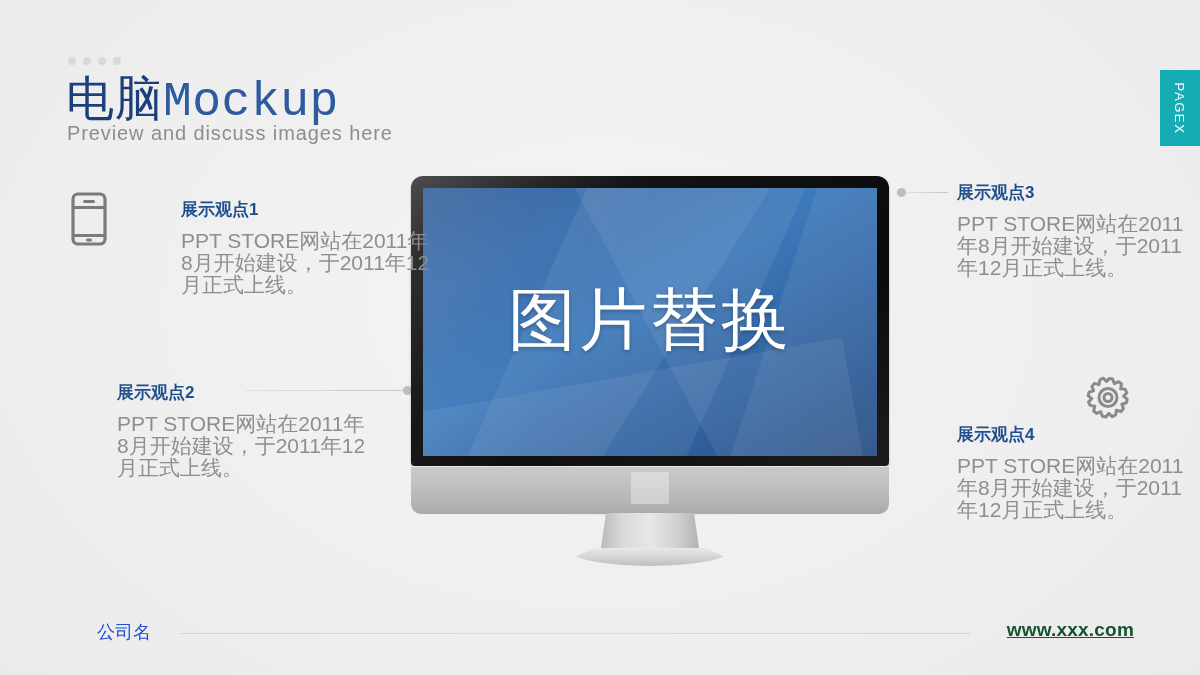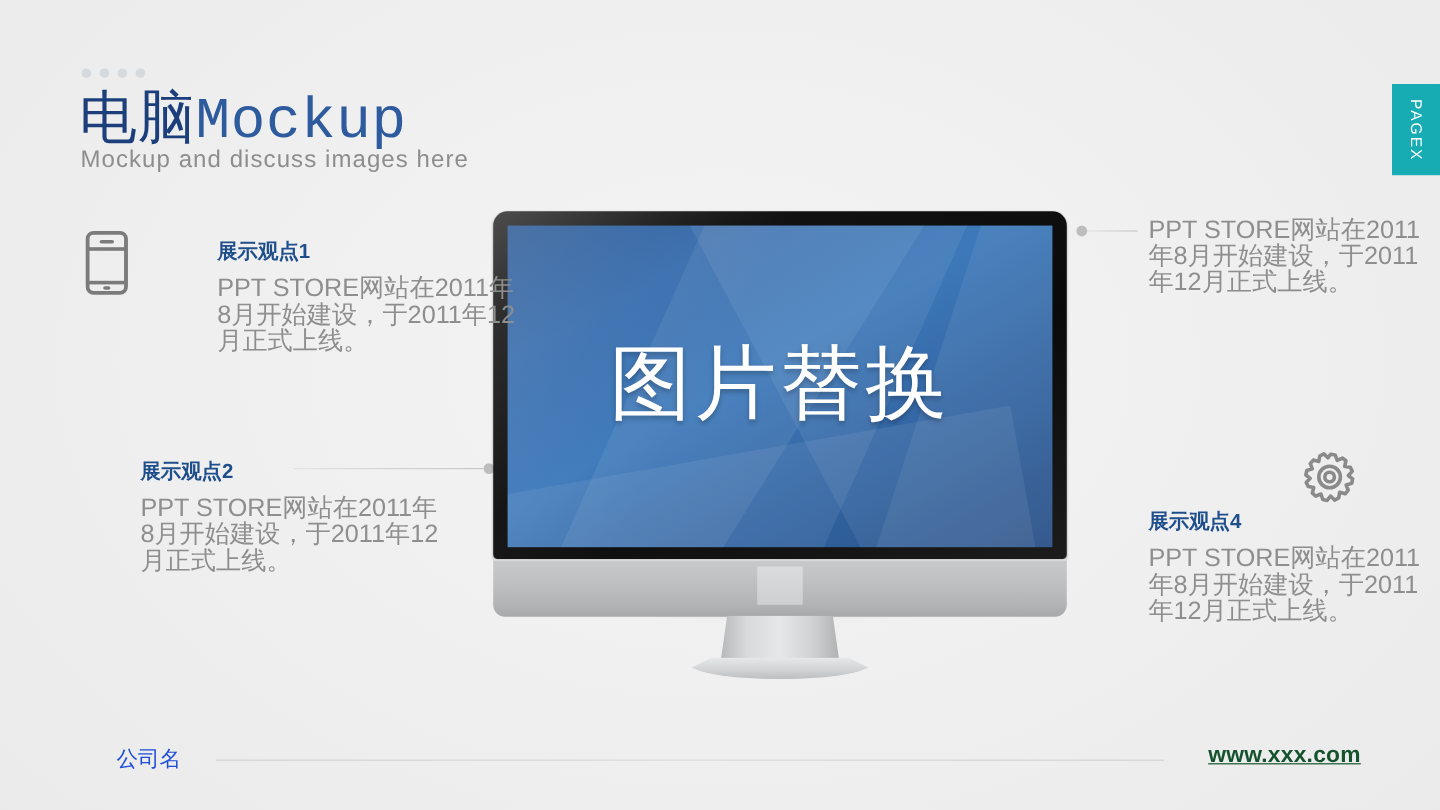--- a/index.html
+++ b/index.html
@@ -274,21 +274,21 @@
 
   <div class="dots-row">
     <span class="dot"></span>
     <span class="dot"></span>
     <span class="dot"></span>
     <span class="dot"></span>
   </div>
 
   <div class="title"><span>电脑</span><span class="latin">Mockup</span></div>
 
-  <div class="subtitle">Mockup and discuss images here</div>
+  <div class="subtitle">Preview and discuss images here</div>
 
   <div class="page-tag">
     <span>PAGEX</span>
   </div>
 
   <div class="connector conn-2"></div>
   <div class="conn-dot dot-2"></div>
   <div class="connector conn-3"></div>
   <div class="conn-dot dot-3"></div>
 
@@ -333,20 +333,21 @@
     <h3>展示观点1</h3>
     <p>PPT STORE网站在2011年8月开始建设，于2011年12月正式上线。</p>
   </div>
 
   <div class="callout c2">
     <h3>展示观点2</h3>
     <p>PPT STORE网站在2011年8月开始建设，于2011年12月正式上线。</p>
   </div>
 
   <div class="callout c3">
+    <h3>展示观点3</h3>
     <p>PPT STORE网站在2011年8月开始建设，于2011年12月正式上线。</p>
   </div>
 
   <div class="callout c4">
     <h3>展示观点4</h3>
     <p>PPT STORE网站在2011年8月开始建设，于2011年12月正式上线。</p>
   </div>
 
   <div class="footer-company">公司名</div>
   <div class="footer-rule"></div>

